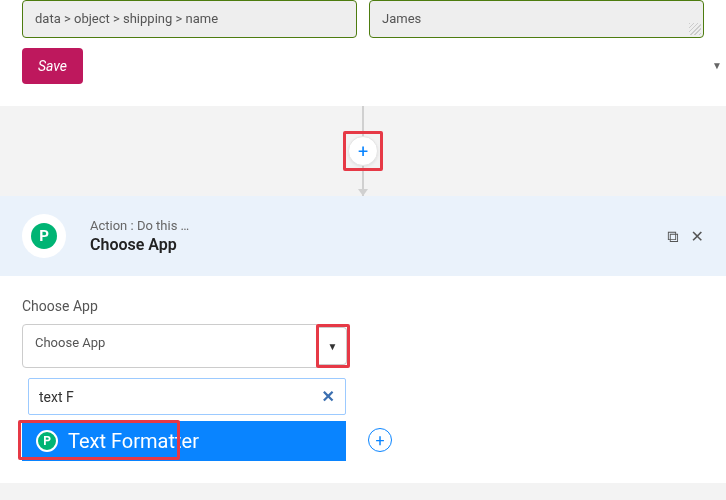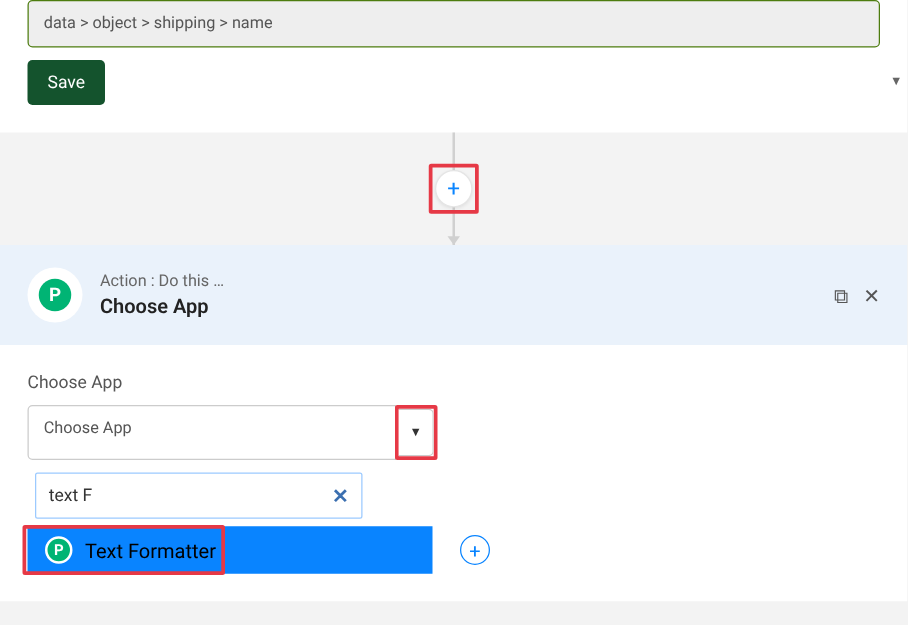--- a/index.html
+++ b/index.html
@@ -2,58 +2,59 @@
 <html><head>
 <meta charset="utf-8">
 <style>
 * { margin: 0; padding: 0; box-sizing: border-box; font-family: -apple-system, BlinkMacSystemFont, "Segoe UI", Roboto, sans-serif; }
 body { background: #f3f3f3; font-size: 14px; color: #333; width: 726px; height: 500px; overflow: hidden; position: relative; }
 .top-section { background: #fff; padding: 0 22px 22px 22px; }
 .field-row { display: flex; gap: 12px; margin-bottom: 10px; }
 .field-box { flex: 1; background: #eeeeee; border: 1px solid #4d7c0f; border-radius: 4px; padding: 10px 12px; color: #555; position: relative; min-height: 38px; font-size: 13px; }
 .field-box.right { position: relative; }
 .resize-grip { position: absolute; right: 2px; bottom: 2px; width: 12px; height: 12px; background: repeating-linear-gradient(135deg, #aaa, #aaa 1px, transparent 1px, transparent 3px); opacity: 0.5; }
-.save-btn { background: #14532d; color: #fff; border: none; padding: 10px 16px; border-radius: 4px; font-size: 14px; cursor: pointer; }
+.save-btn { background: #be185d; color: #fff; border: none; padding: 10px 16px; border-radius: 4px; font-size: 14px; cursor: pointer; font-style: italic; }
 .connector-area { position: relative; height: 90px; display: flex; flex-direction: column; align-items: center; justify-content: center; }
 .connector-line { position: absolute; width: 2px; background: #d0d0d0; top: 0; bottom: 0; left: 50%; transform: translateX(-50%); }
 .connector-arrow { position: absolute; bottom: 0; left: 50%; transform: translateX(-50%); width: 0; height: 0; border-left: 5px solid transparent; border-right: 5px solid transparent; border-top: 7px solid #d0d0d0; }
 .add-btn-wrap { position: relative; z-index: 2; border: 3px solid #e63946; border-radius: 2px; padding: 2px; }
 .add-btn { width: 30px; height: 30px; border-radius: 50%; background: #fff; border: 1px solid #e5e5e5; display: flex; align-items: center; justify-content: center; cursor: pointer; color: #0984ff; font-size: 18px; font-weight: 400; box-shadow: 0 1px 3px rgba(0,0,0,0.08); }
 .action-card { background: #eaf2fb; margin-top: 0; padding: 18px 22px; display: flex; align-items: center; gap: 14px; }
 .app-icon-circle { width: 44px; height: 44px; border-radius: 50%; background: #fff; display: flex; align-items: center; justify-content: center; }
 .p-icon { width: 26px; height: 26px; border-radius: 50%; background: #00b474; display: flex; align-items: center; justify-content: center; color: #fff; font-weight: bold; font-size: 15px; }
-.action-text { flex: 1; }
+.action-text { flex: 1; margin-left: 10px; }
 .action-label { font-size: 13px; color: #666; }
 .action-title { font-size: 16px; font-weight: 600; color: #222; margin-top: 2px; }
 .action-icons { display: flex; gap: 12px; align-items: center; color: #555; }
 .action-icons span { cursor: pointer; font-size: 16px; }
 .choose-section { background: #fff; padding: 22px; }
 .choose-label { color: #555; margin-bottom: 10px; font-size: 14px; }
 .select-row { display: flex; gap: 0; margin-bottom: 10px; }
 .select-box { flex: 0 0 295px; border: 1px solid #ccc; border-radius: 4px 0 0 4px; padding: 10px 12px; background: #fff; color: #555; font-size: 13px; }
 .select-caret-wrap { border: 3px solid #e63946; border-radius: 2px; margin-left: -1px; }
 .select-caret { width: 28px; height: 38px; border: 1px solid #ccc; border-left: none; border-radius: 0 4px 4px 0; background: #fff; display: flex; align-items: center; justify-content: center; cursor: pointer; font-size: 10px; color: #333; }
 .search-dropdown-wrap { position: relative; width: 350px; }
 .highlight-box { position: absolute; border: 3px solid #e63946; border-radius: 2px; pointer-events: none; }
 .highlight-result { top: 42px; left: -4px; width: 162px; height: 40px; }
-.search-input-box { display: flex; align-items: center; border: 1px solid #9ccaff; border-radius: 2px; background: #fff; padding: 8px 10px; width: 262px; margin-left: 6px; }
+.search-input-box { display: flex; align-items: center; border: 1px solid #9ccaff; border-radius: 2px; background: #fff; padding: 8px 10px; width: 318px; margin-left: 6px; }
 .search-input { flex: 1; border: none; outline: none; font-size: 14px; color: #333; }
 .clear-icon { color: #3b6fb0; font-weight: bold; cursor: pointer; font-size: 16px; }
 .result-item { background: #0984ff; display: flex; align-items: center; gap: 10px; padding: 8px 14px; margin-top: 6px; width: 324px; margin-left: 0; cursor: pointer; }
 .result-icon { width: 22px; height: 22px; border-radius: 50%; background: #00b474; display: flex; align-items: center; justify-content: center; color: #fff; font-weight: bold; font-size: 12px; border: 2px solid #fff; }
-.result-text { color: #000000; font-size: 16px; }
+.result-text { color: #ffffff; font-size: 20px; }
 .side-plus { position: absolute; right: -20px; top: 50px; width: 24px; height: 24px; border-radius: 50%; border: 1px solid #0984ff; background: #fff; display: flex; align-items: center; justify-content: center; color: #0984ff; font-size: 16px; cursor: pointer; }
 .scroll-indicator { position: absolute; right: 4px; top: 60px; width: 10px; height: 10px; color: #666; font-size: 10px; }
 </style>
 </head>
 <body>
 
 <div class="top-section">
   <div class="field-row">
     <div class="field-box"><span>data &gt; object &gt; shipping &gt; name</span></div>
+    <div class="field-box right"><span>James</span><div class="resize-grip"></div></div>
   </div>
   <button class="save-btn">Save</button>
   <span class="scroll-indicator">▼</span>
 </div>
 
 <div class="connector-area">
   <div class="connector-line"></div>
   <div class="add-btn-wrap">
     <div class="add-btn">
         <span>+</span>

